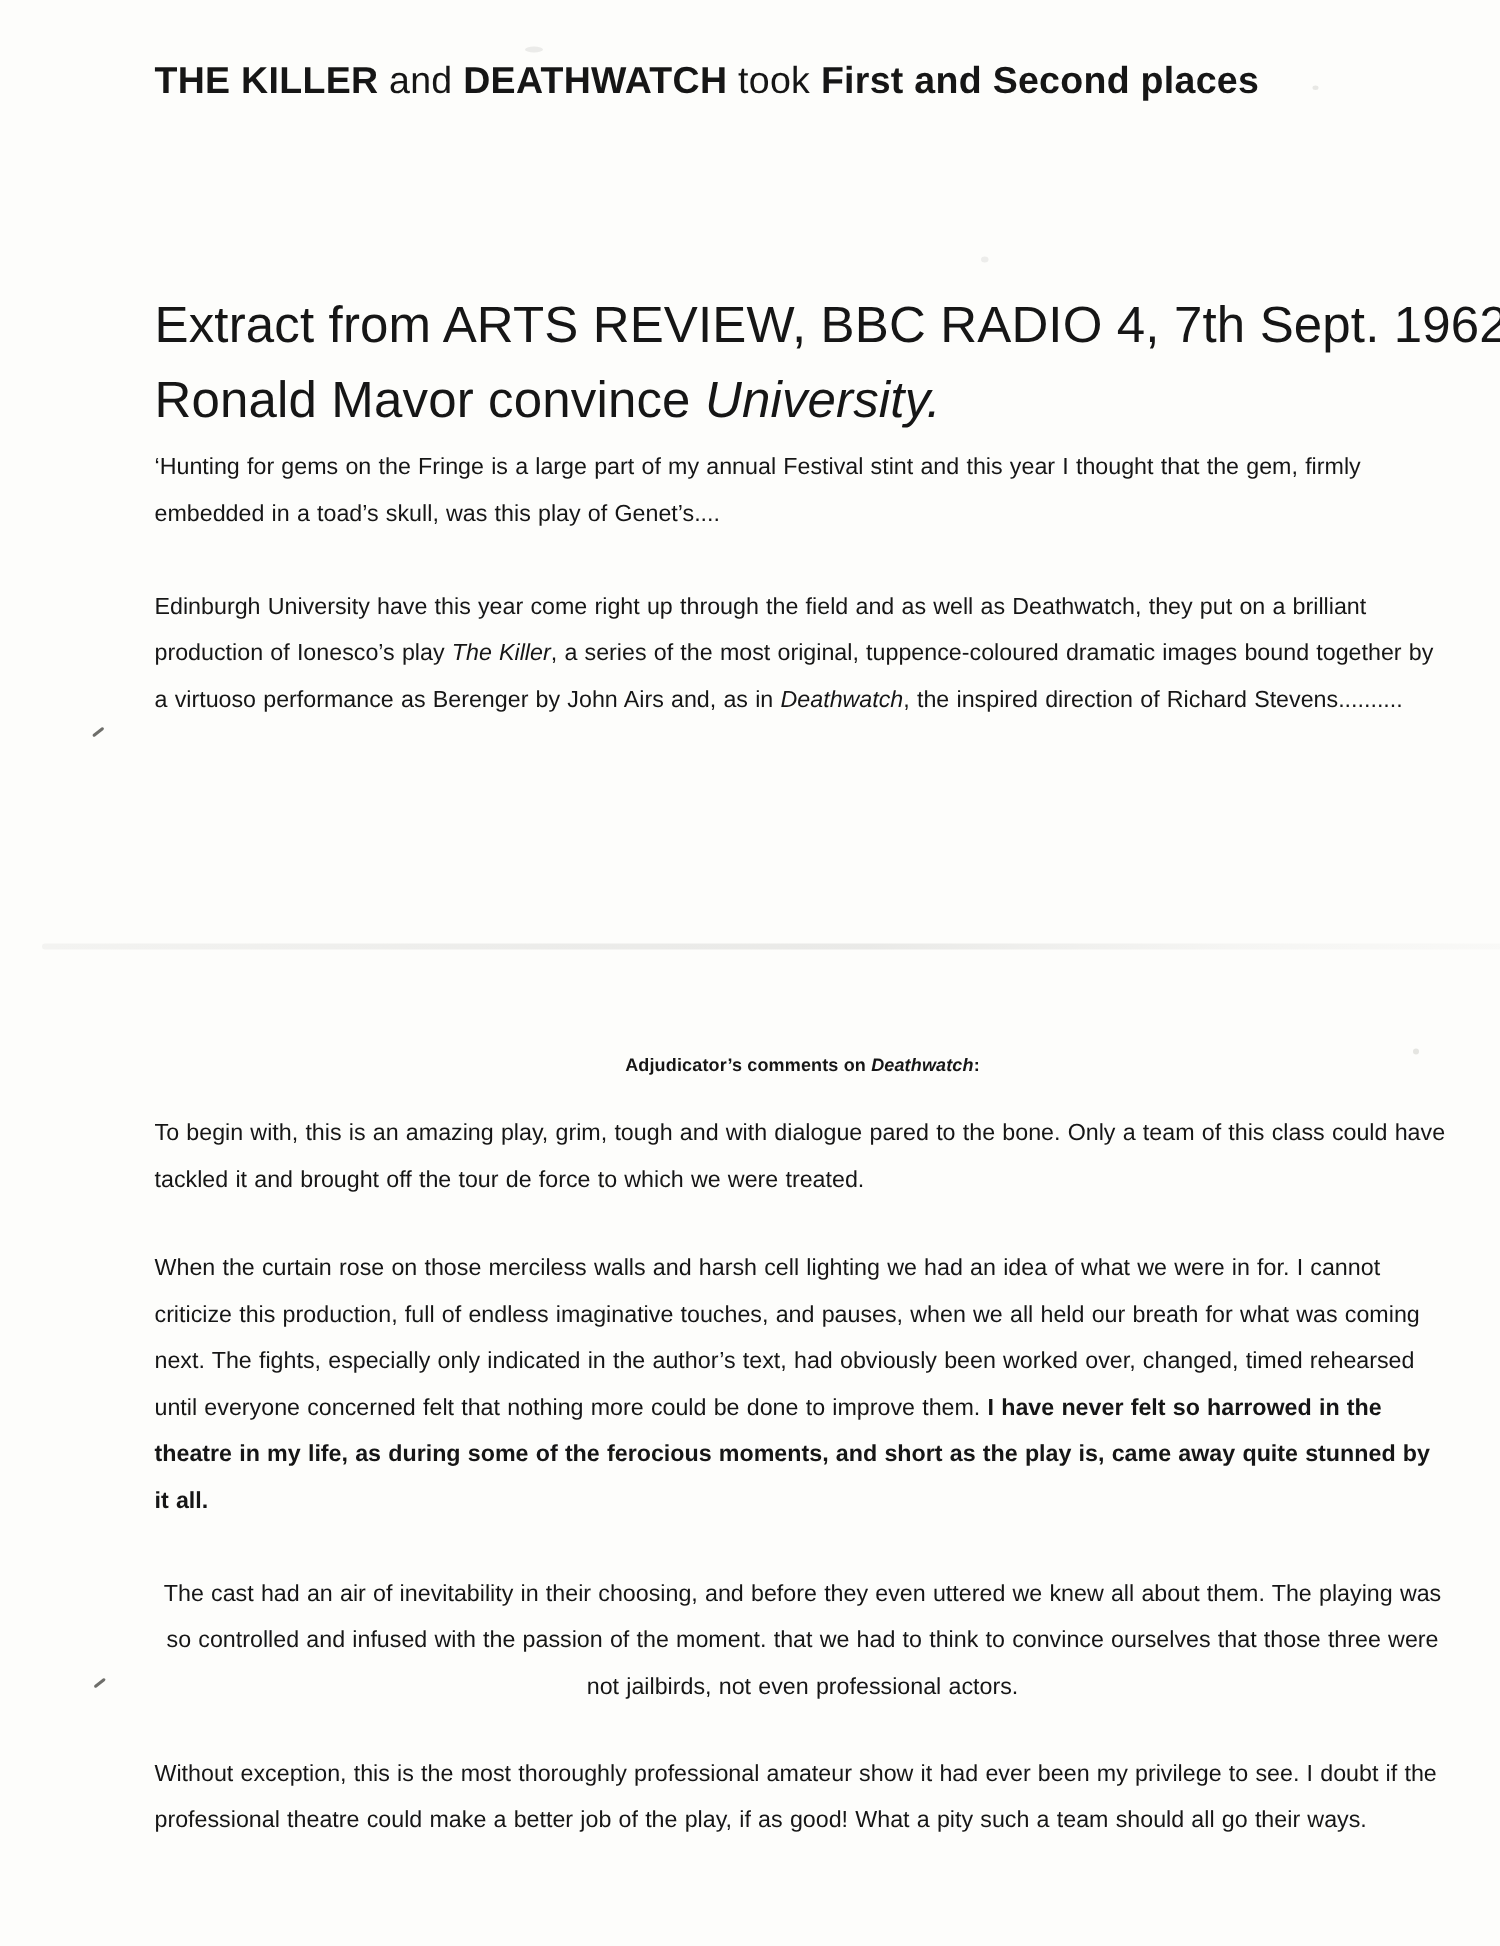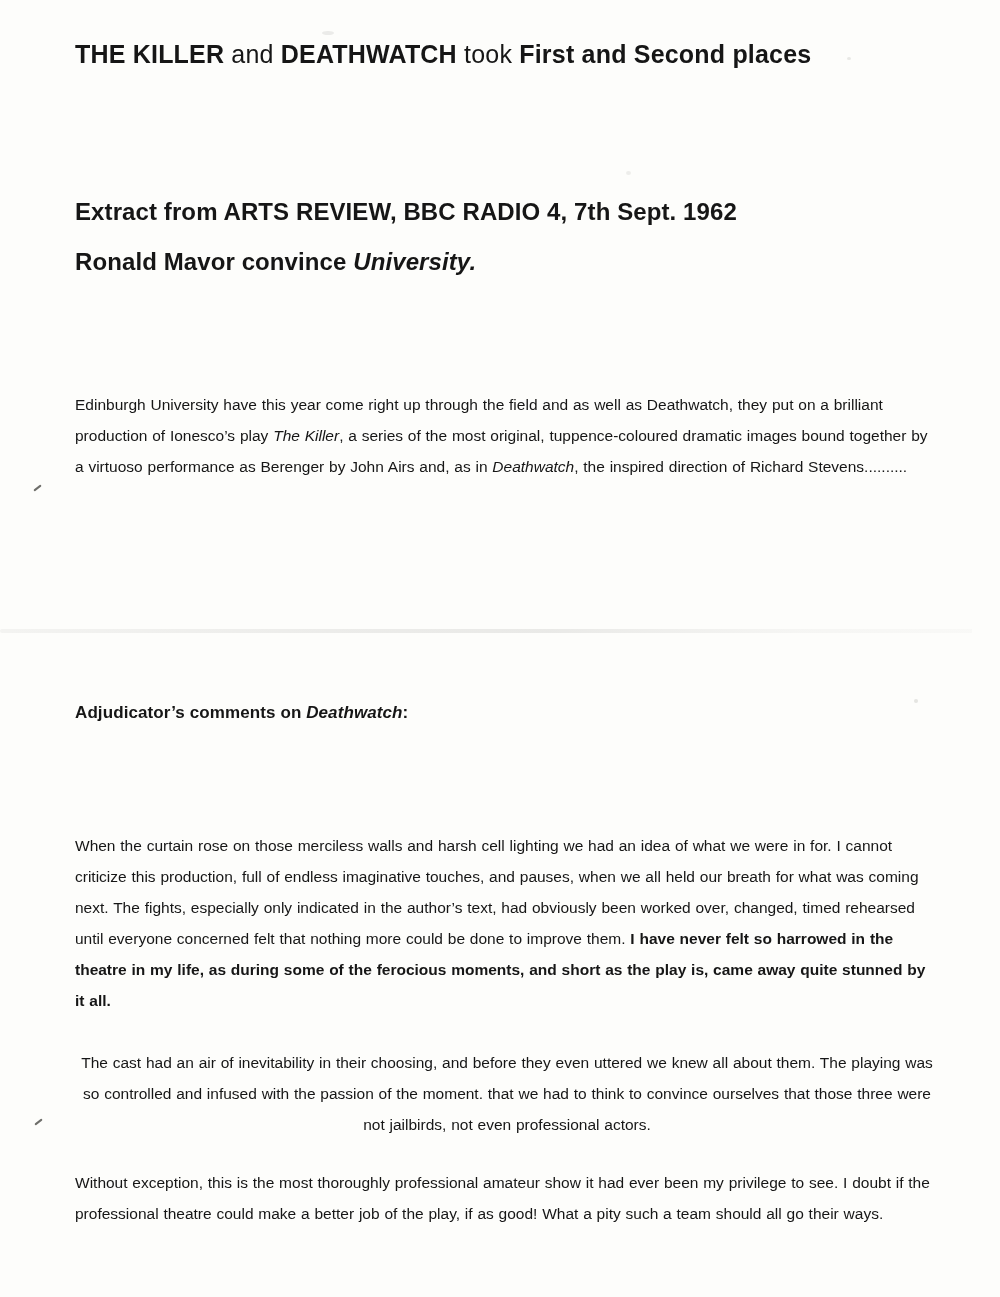--- a/index.html
+++ b/index.html
@@ -5,49 +5,51 @@
   html, body { margin: 0; padding: 0; }
   body { background: #fdfdfb; }
   .page {
     position: relative;
     width: 972px;
     height: 1297px;
     background: #fdfdfb;
     color: #161616;
     font-family: "Liberation Sans", "DejaVu Sans", sans-serif;
     overflow: hidden;
+    margin-left: 28px;
   }
   .block {
     position: absolute;
     left: 75px;
     width: 864px;
     text-align: left;
   }
   .title-line {
     font-size: 25px;
     font-weight: 400;
     letter-spacing: 0.2px;
     white-space: nowrap;
   }
   .source-line {
-    font-size: 24px;
-    font-weight: 700;
+    font-size: 34px;
+    font-weight: 400;
     letter-spacing: 0.1px;
     white-space: nowrap;
   }
   .body-par {
     font-size: 15.5px;
     line-height: 31px;
     font-weight: 400;
     word-spacing: 0.5px;
   }
   .section-heading {
-    font-size: 17px;
+    font-size: 12px;
     font-weight: 700;
     letter-spacing: 0.1px;
+    text-align: center;
   }
   .b { font-weight: 700; }
   .i { font-style: italic; }
   .crease {
     position: absolute;
     left: 0;
     width: 1000px;
     height: 4px;
     background: linear-gradient(to right,
       rgba(60,60,55,0.05) 0%,
@@ -75,25 +77,27 @@
 </head>
 <body style="background: rgb(253, 253, 251);">
 
 <div class="page" style="background: rgb(253, 253, 251); color: rgb(22, 22, 22);">
 
   <div class="block title-line" style="top:40px;"><span class="b">THE KILLER</span><span> and </span><span class="b">DEATHWATCH</span><span> took </span><span class="b">First and Second places</span></div>
 
   <div class="block source-line" style="top:198px;">Extract from ARTS REVIEW, BBC RADIO 4, 7th Sept. 1962</div>
   <div class="block source-line" style="top:248px;"><span>Ronald Mavor convince </span><span class="i">University.</span></div>
 
+  <div class="block body-par" style="top:296px;">‘Hunting for gems on the Fringe is a large part of my annual Festival stint and this year I thought that the gem, firmly embedded in a toad’s skull, was this play of Genet’s....</div>
   <div class="block body-par" style="top:389px;"><span>Edinburgh University have this year come right up through the field and as well as Deathwatch, they put on a brilliant production of Ionesco’s play </span><span class="i">The Killer</span><span>, a series of the most original, tuppence-coloured dramatic images bound together by a virtuoso performance as Berenger by John Airs and, as in </span><span class="i">Deathwatch</span><span>, the inspired direction of Richard Stevens..........</span></div>
 
   <div class="crease" style="top:629px;"></div>
 
   <div class="block section-heading" style="top:703px;"><span class="b">Adjudicator’s comments on </span><span class="b i">Deathwatch</span><span>:</span></div>
+  <div class="block body-par" style="top:740px;">To begin with, this is an amazing play, grim, tough and with dialogue pared to the bone. Only a team of this class could have tackled it and brought off the tour de force to which we were treated.</div>
   <div class="block body-par" style="top:830px;"><span>When the curtain rose on those merciless walls and harsh cell lighting we had an idea of what we were in for. I cannot criticize this production, full of endless imaginative touches, and pauses, when we all held our breath for what was coming next. The fights, especially only indicated in the author’s text, had obviously been worked over, changed, timed rehearsed until everyone concerned felt that nothing more could be done to improve them. </span><span class="b">I have never felt so harrowed in the theatre in my life, as during some of the ferocious moments, and short as the play is, came away quite stunned by it all.</span></div>
   <div class="block body-par" style="top:1047px;text-align:center;">The cast had an air of inevitability in their choosing, and before they even uttered we knew all about them.  The playing was so controlled and infused with the passion of the moment. that we had to think to convince ourselves that those three were not jailbirds, not even professional actors.</div>
   <div class="block body-par" style="top:1167px;">Without exception, this is the most thoroughly professional amateur show it had ever been my privilege to see.  I doubt if the professional theatre could make a better job of the play, if as good! What a pity such a team should all go their ways.</div>
 
   <div class="margin-tick" style="left:33px; top:487px;"></div>
   <div class="margin-tick" style="left:34px; top:1121px;"></div>
 
   <div class="speck" style="left:322px; top:31px; width:12px; height:4px; opacity:0.25;"></div>
   <div class="speck" style="left:847px; top:57px; width:4px; height:3px; opacity:0.30;"></div>
   <div class="speck" style="left:626px; top:171px; width:5px; height:4px; opacity:0.22;"></div>

